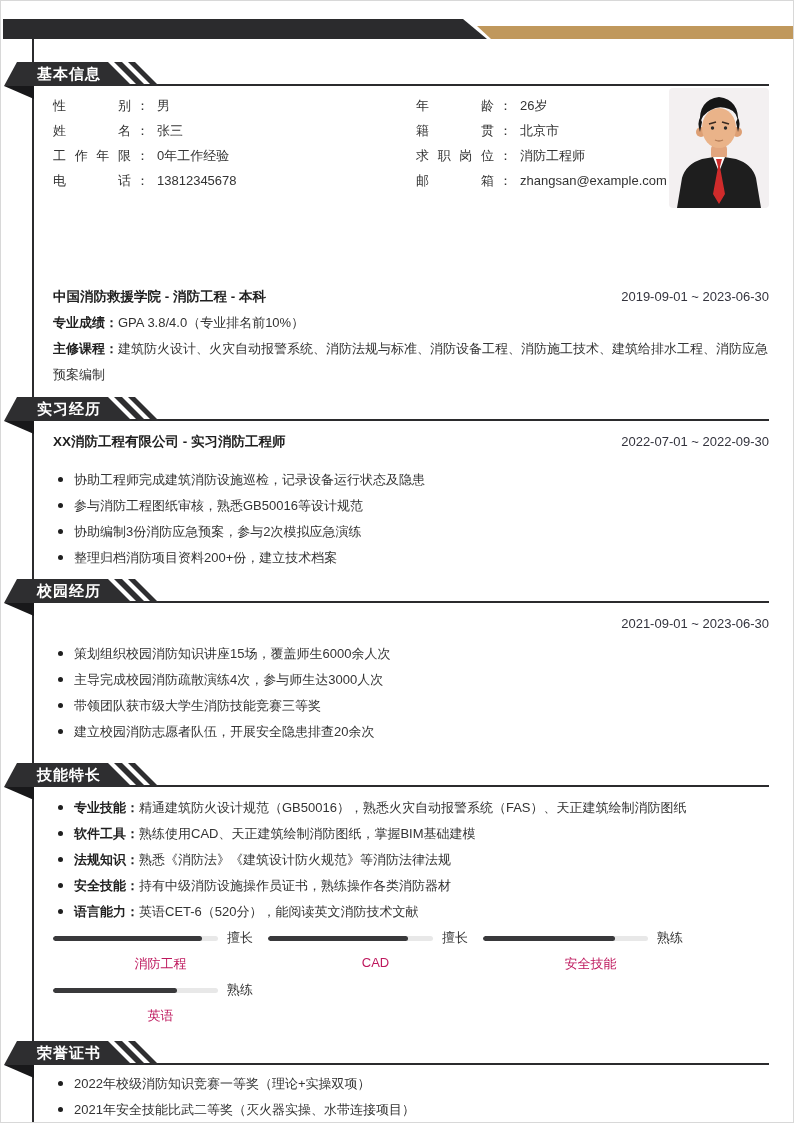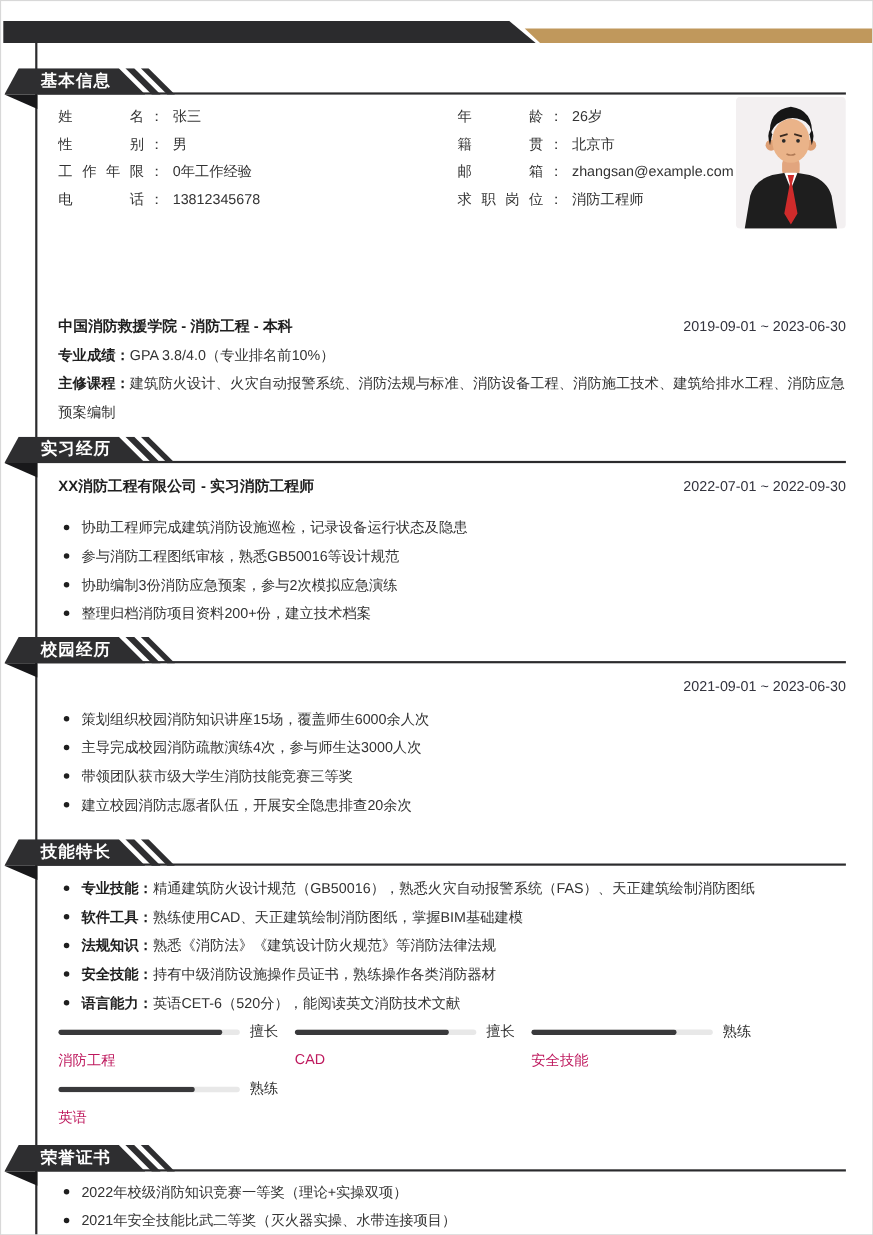--- a/index.html
+++ b/index.html
@@ -37,21 +37,21 @@
   .hdate { color:#33333d; font-size:13px; }
   .hdate-only { text-align:right; line-height:26px; color:#33333d; }
   .pline { line-height:26px; color:#333; }
   .plabel { font-weight:700; color:#1f1f1f; }
   
   .blist .brow { display:flex; line-height:26px; }
   .dot { flex:none; width:5px; height:5px; border-radius:50%; background:#1f1f1f; margin:10px 11px 0 5px; }
   .btext { color:#333; }
   
   .bars-row { position:absolute; left:52px; display:flex; }
-  .bar-col { width:215px; }
+  .bar-col { width:215px;text-align:center; }
   .bar-line { display:flex; align-items:center; height:18px; }
   .track { position:relative; display:inline-block; width:165px; height:5px; border-radius:3px; background:#e8e8e8; overflow:hidden; }
   .fill { position:absolute; left:0; top:0; height:5px; border-radius:3px; background:#39393b; }
   .bar-level { margin-left:9px; color:#333; }
   .bar-name { margin-top:8px; color:#be185d; }
   
   .photo { position:absolute; left:668px; top:87px; width:100px; height:120px; border-radius:4px; overflow:hidden; }
 </style>
 </head>
 <body>
@@ -72,44 +72,44 @@
       <polygon points="0,24 30,24 30,37" fill="#18181a"></polygon>
       <polygon points="110,0 118,0 142,24 134,24" fill="#2e2e30"></polygon>
       <polygon points="124,0 131,0 155,24 148,24" fill="#2e2e30"></polygon>
     </svg>
     <span class="sec-title">基本信息</span>
   </div>
 
   <div class="abs content" style="top:92px; height:110px">
     <div class="fcol" style="left:0; width:340px">
       <div class="frow">
+        <span class="flabel">性别</span><span class="fcolon">：</span><span class="fval">男</span>
+      </div>
+      <div class="frow">
         <span class="flabel">姓名</span><span class="fcolon">：</span><span class="fval">张三</span>
       </div>
       <div class="frow">
-        <span class="flabel">性别</span><span class="fcolon">：</span><span class="fval">男</span>
-      </div>
-      <div class="frow">
         <span class="flabel">工作年限</span><span class="fcolon">：</span><span class="fval">0年工作经验</span>
       </div>
       <div class="frow">
         <span class="flabel">电话</span><span class="fcolon">：</span><span class="fval">13812345678</span>
       </div>
     </div>
     <div class="fcol" style="left:363px; width:300px">
       <div class="frow">
         <span class="flabel">年龄</span><span class="fcolon">：</span><span class="fval">26岁</span>
       </div>
       <div class="frow">
         <span class="flabel">籍贯</span><span class="fcolon">：</span><span class="fval">北京市</span>
       </div>
       <div class="frow">
+        <span class="flabel">求职岗位</span><span class="fcolon">：</span><span class="fval">消防工程师</span>
+      </div>
+      <div class="frow">
         <span class="flabel">邮箱</span><span class="fcolon">：</span><span class="fval">zhangsan@example.com</span>
-      </div>
-      <div class="frow">
-        <span class="flabel">求职岗位</span><span class="fcolon">：</span><span class="fval">消防工程师</span>
       </div>
     </div>
   </div>
 
   <div class="photo">
     <svg width="100" height="120" viewBox="0 0 100 120">
       <rect x="0" y="0" width="100" height="120" fill="#f3f0f1"></rect>
       <circle cx="32" cy="44" r="5" fill="#dd9f74"></circle>
       <circle cx="68" cy="44" r="5" fill="#dd9f74"></circle>
       <rect x="42" y="56" width="16" height="16" rx="5" fill="#e2a57e"></rect>

